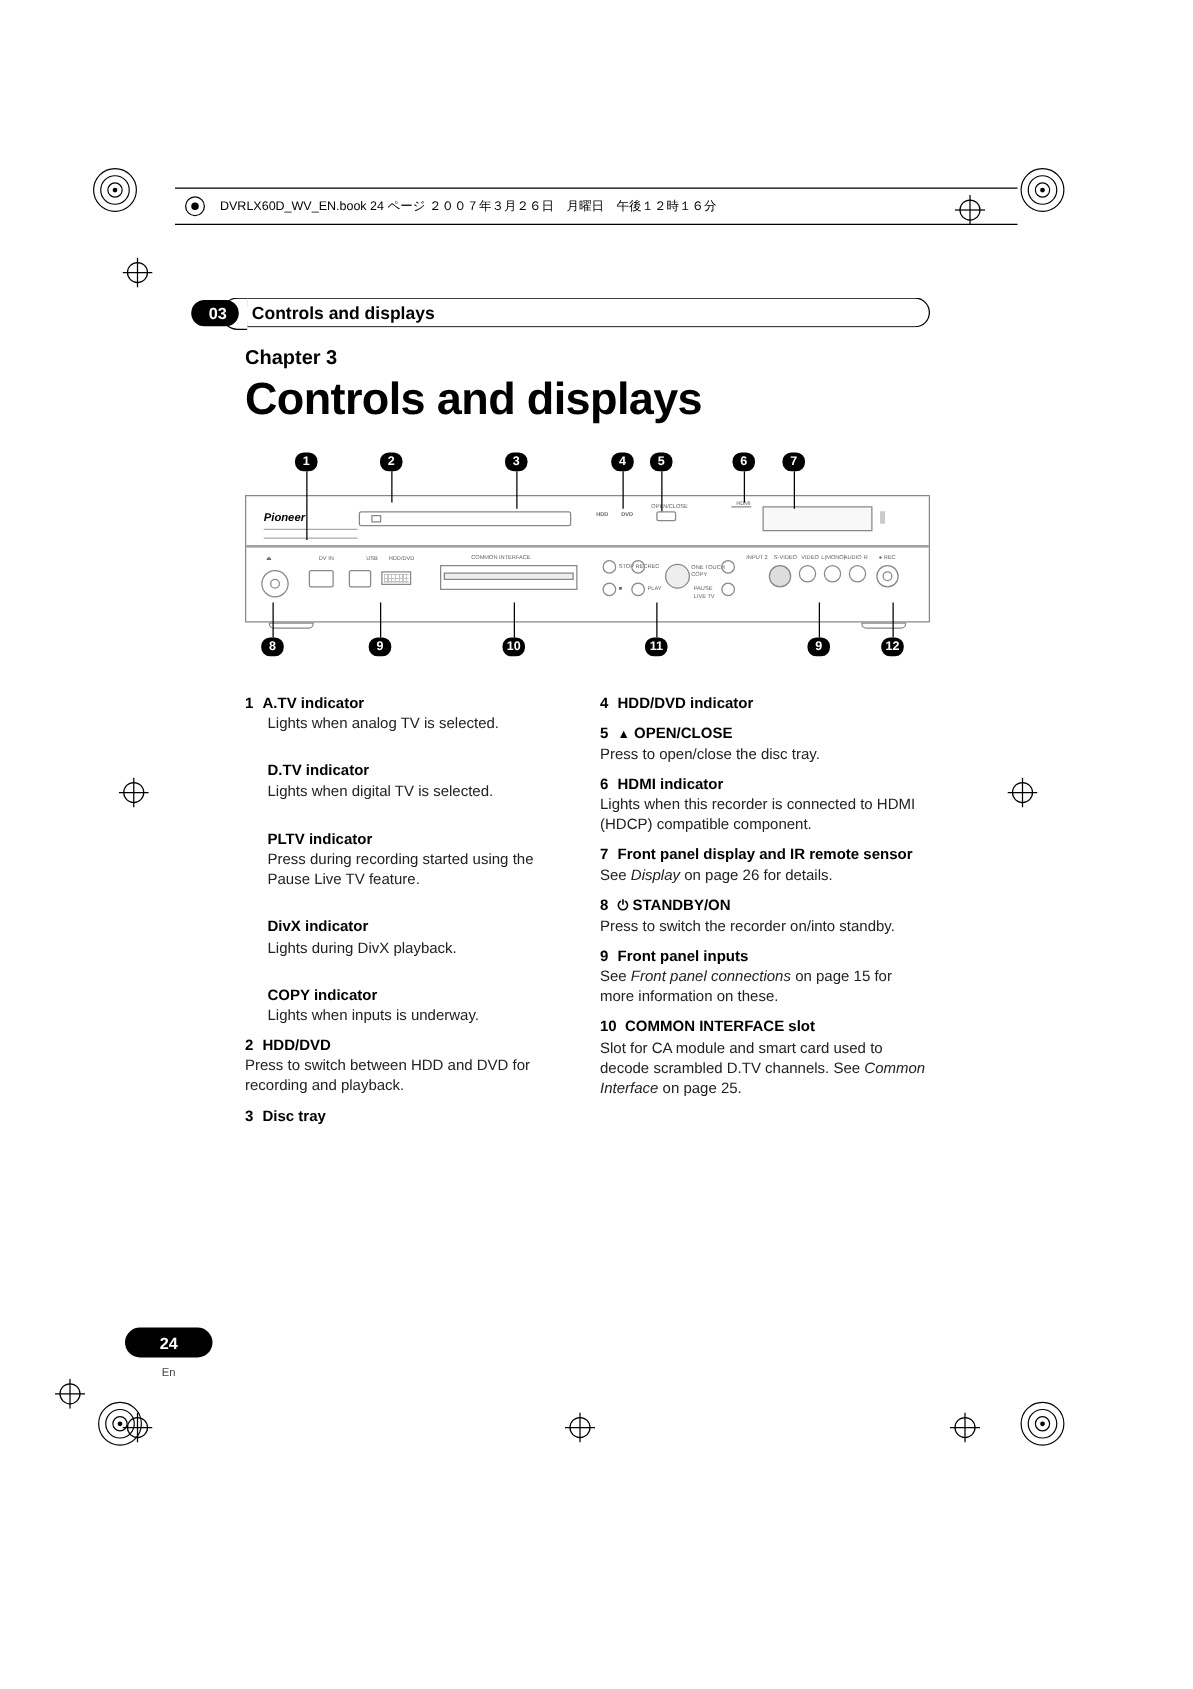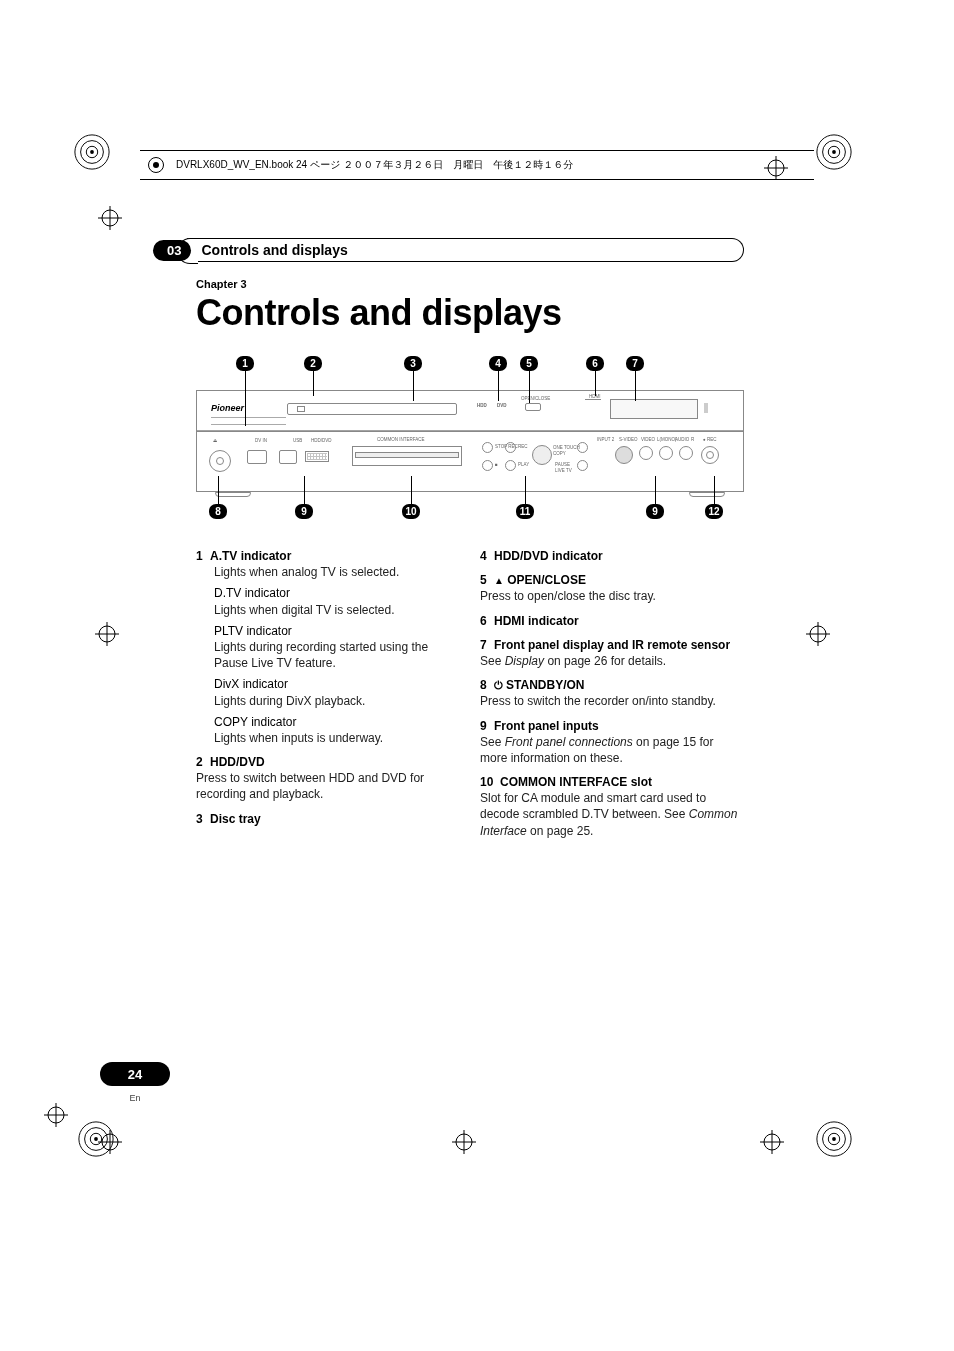--- a/index.html
+++ b/index.html
@@ -84,21 +84,21 @@
     background:#fff;
   }
   .section-bracket span { position:relative; z-index:1; }
 
   .content {
     position: absolute;
     left: 196px;
     top: 278px;
     right: 210px;
   }
-  .chapter-label { font-size: 11px; font-weight: bold; margin-bottom: 2px; }
+  .chapter-label { font-size: 16px; font-weight: bold; margin-bottom: 2px; }
   .chapter-title { font-size: 36px; font-weight: bold; margin-bottom: 22px; letter-spacing: -0.5px;}
   .panel-heading {
     font-size: 17px; font-weight: bold;
     border-bottom: 2px solid #999;
     padding-bottom: 2px;
     margin-bottom: 10px;
   }
 
   .diagram {
     width: 100%;
@@ -130,21 +130,21 @@
 
   .columns {
     display:flex;
     gap: 20px;
     font-size: 12px;
     line-height: 1.35;
   }
   .col { flex:1; }
   .item-head { font-weight: bold; margin-top: 8px; }
   .item-head .num { display:inline-block; width: 14px; }
-  .sub-head { font-weight: normal; margin-top: 5px; margin-left: 18px; display:block;}
+  .sub-head { font-weight: bold; margin-top: 22px; margin-left: 18px; display:block;}
   .desc { margin-left: 18px; color:#222; }
   .desc-full { color:#222; }
   .ital { font-style: italic; }
 
   
   .page-tab {
     position:absolute;
     left: 100px; bottom: 265px;
     background:#000; color:#fff;
     font-weight:bold; font-size:13px;
@@ -395,51 +395,52 @@
 
   <div class="columns">
     <div class="col">
       <div class="item-head"><span class="num">1</span><span>A.TV indicator</span></div>
       <div class="desc">Lights when analog TV is selected.</div>
 
       <span class="sub-head">D.TV indicator</span>
       <div class="desc">Lights when digital TV is selected.</div>
 
       <span class="sub-head">PLTV indicator</span>
-      <div class="desc">Lights during recording started using the Pause Live TV feature.</div>
+      <div class="desc">Press during recording started using the Pause Live TV feature.</div>
 
       <span class="sub-head">DivX indicator</span>
       <div class="desc">Lights during DivX playback.</div>
 
       <span class="sub-head">COPY indicator</span>
       <div class="desc">Lights when inputs is underway.</div>
 
       <div class="item-head"><span class="num">2</span><span>HDD/DVD</span></div>
       <div class="desc-full">Press to switch between HDD and DVD for recording and playback.</div>
 
       <div class="item-head"><span class="num">3</span><span>Disc tray</span></div>
     </div>
 
     <div class="col">
       <div class="item-head"><span class="num">4</span><span>HDD/DVD indicator</span></div>
 
       <div class="item-head"><span class="num">5</span><span class="eject-icon">▲</span> <span>OPEN/CLOSE</span></div>
       <div class="desc-full">Press to open/close the disc tray.</div>
 
       <div class="item-head"><span class="num">6</span><span>HDMI indicator</span></div>
+      <div class="desc-full">Lights when this recorder is connected to HDMI (HDCP) compatible component.</div>
 
       <div class="item-head"><span class="num">7</span><span>Front panel display and IR remote sensor</span></div>
       <div class="desc-full"><span>See </span><span class="ital">Display</span><span> on page 26 for details.</span></div>
 
       <div class="item-head"><span class="num">8</span><span class="power-icon"></span> <span>STANDBY/ON</span></div>
       <div class="desc-full">Press to switch the recorder on/into standby.</div>
 
       <div class="item-head"><span class="num">9</span><span>Front panel inputs</span></div>
       <div class="desc-full"><span>See </span><span class="ital">Front panel connections</span><span> on page 15 for more information on these.</span></div>
 
       <div class="item-head"><span class="num" style="width:20px;">10</span><span>COMMON INTERFACE slot</span></div>
-      <div class="desc-full"><span>Slot for CA module and smart card used to decode scrambled D.TV between. See </span><span class="ital">Common Interface</span><span> on page 25.</span></div>
+      <div class="desc-full"><span>Slot for CA module and smart card used to decode scrambled D.TV channels. See </span><span class="ital">Common Interface</span><span> on page 25.</span></div>
     </div>
   </div>
 </div>
 
 <div class="page-tab">24</div>
 <div class="page-lang">En</div>
 
 </body></html>

